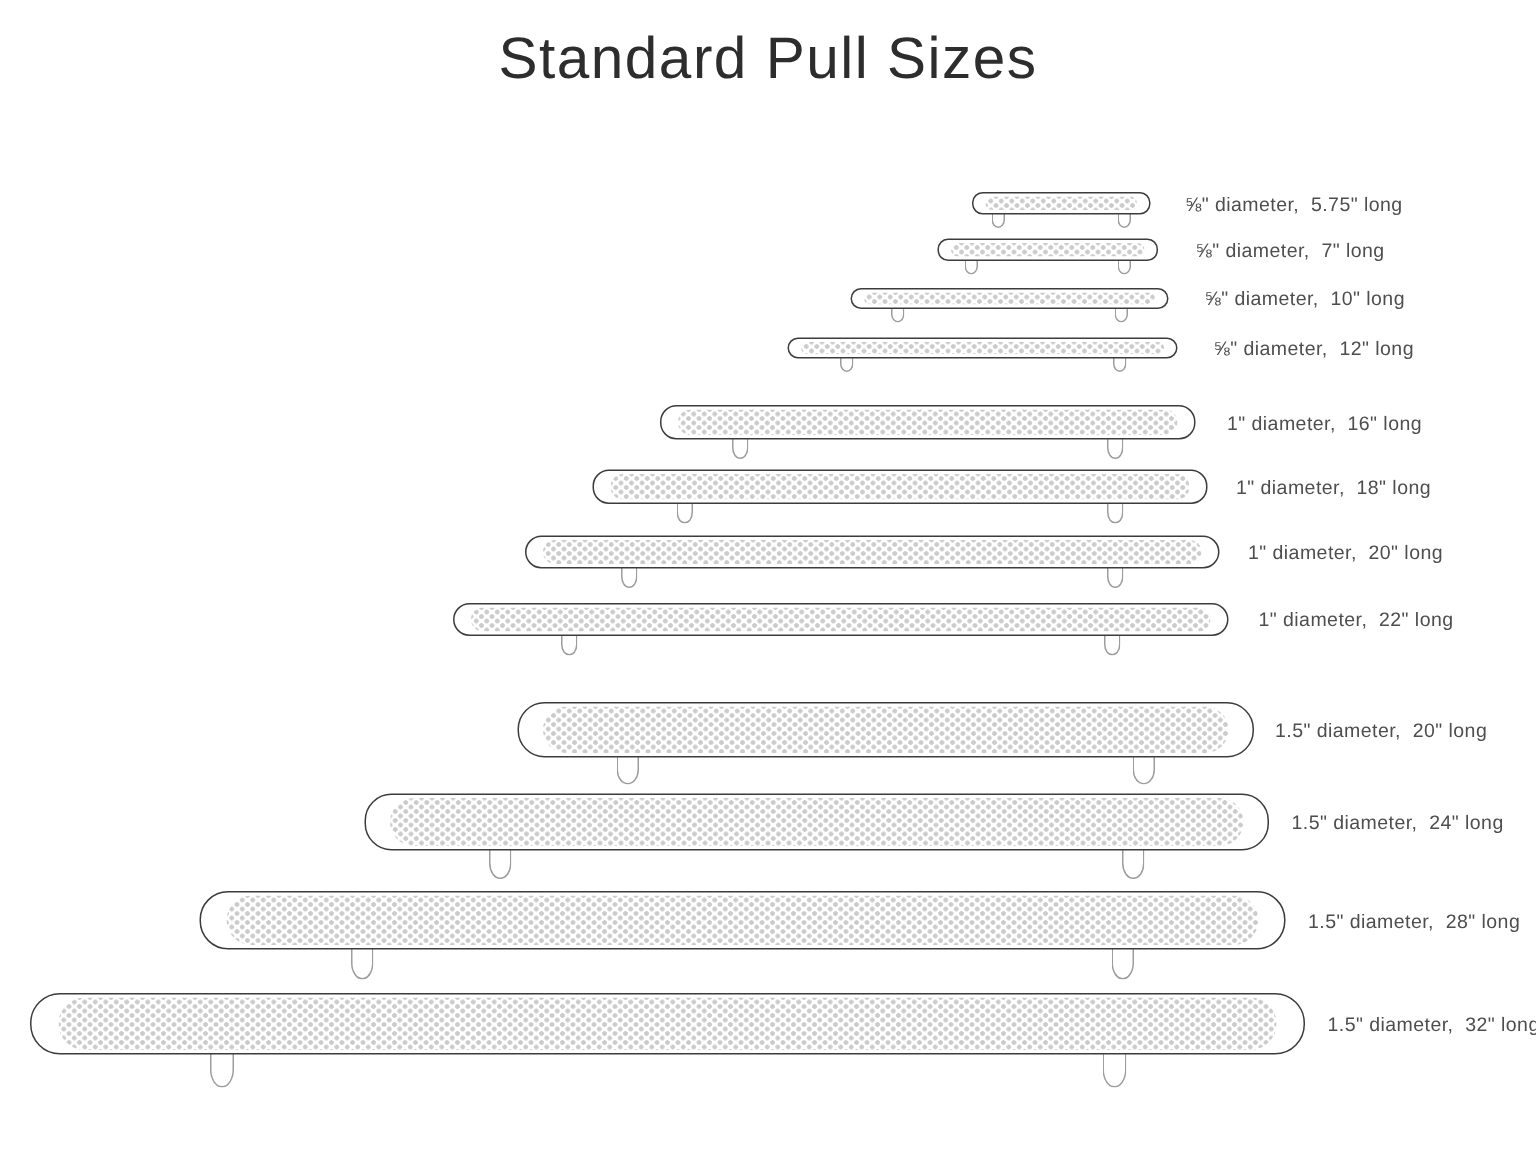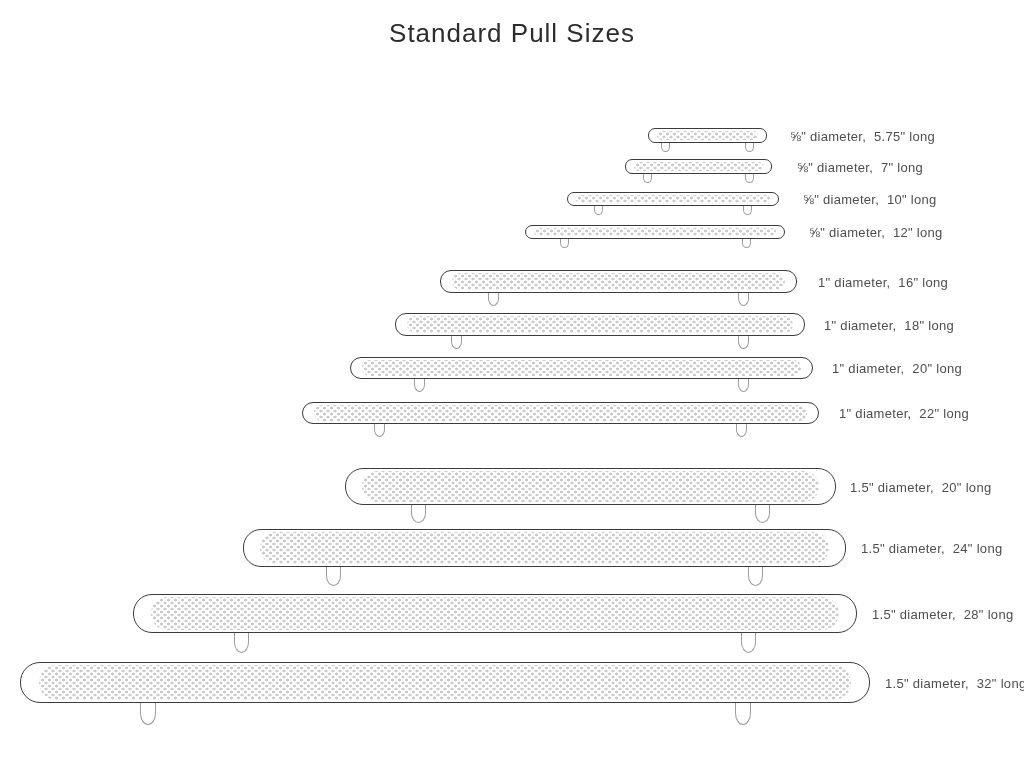--- a/index.html
+++ b/index.html
@@ -15,21 +15,21 @@
     background: #ffffff;
     overflow: hidden;
   }
   .title {
     position: absolute;
     top: 18px;
     left: 0;
     width: 1024px;
     margin: 0;
     text-align: center;
-    font-size: 26px;
+    font-size: 39px;
     font-weight: 300;
     letter-spacing: 1px;
     color: #2d2d2d;
   }
   .pull { position: absolute; left: 0; top: 0; width: 0; height: 0; }
   .pull-body {
     position: absolute;
     background: #ffffff;
     border: 1.6px solid #3c3c3c;
     box-sizing: border-box;

